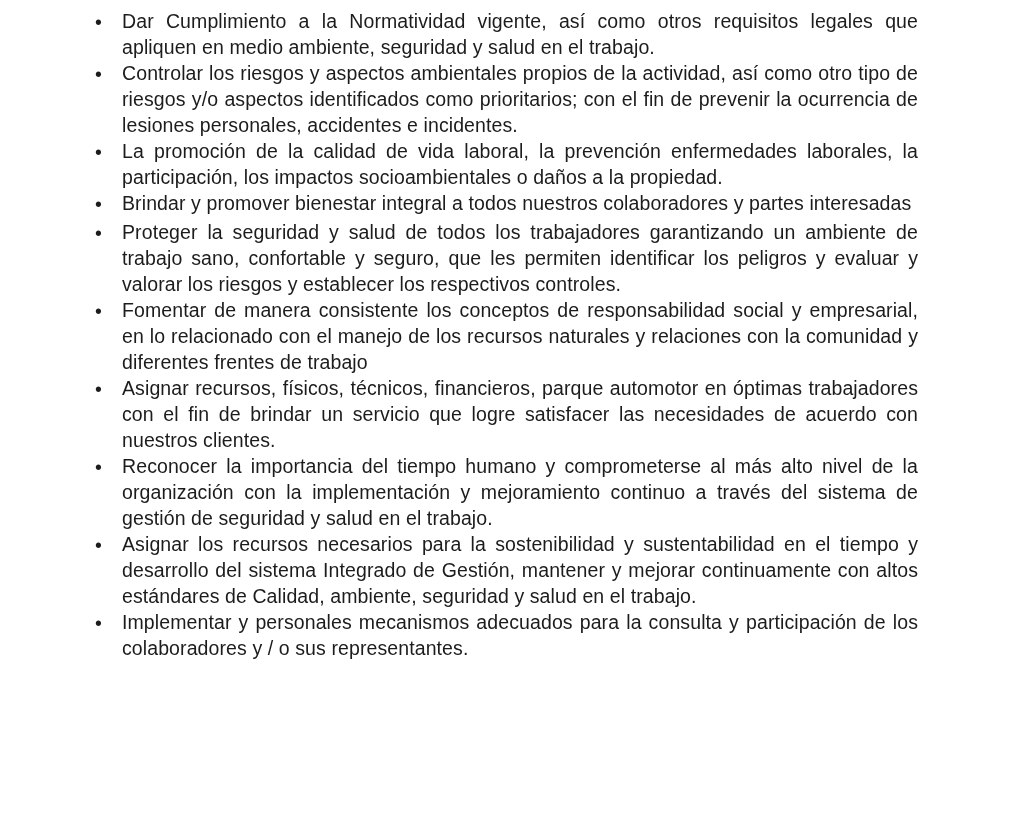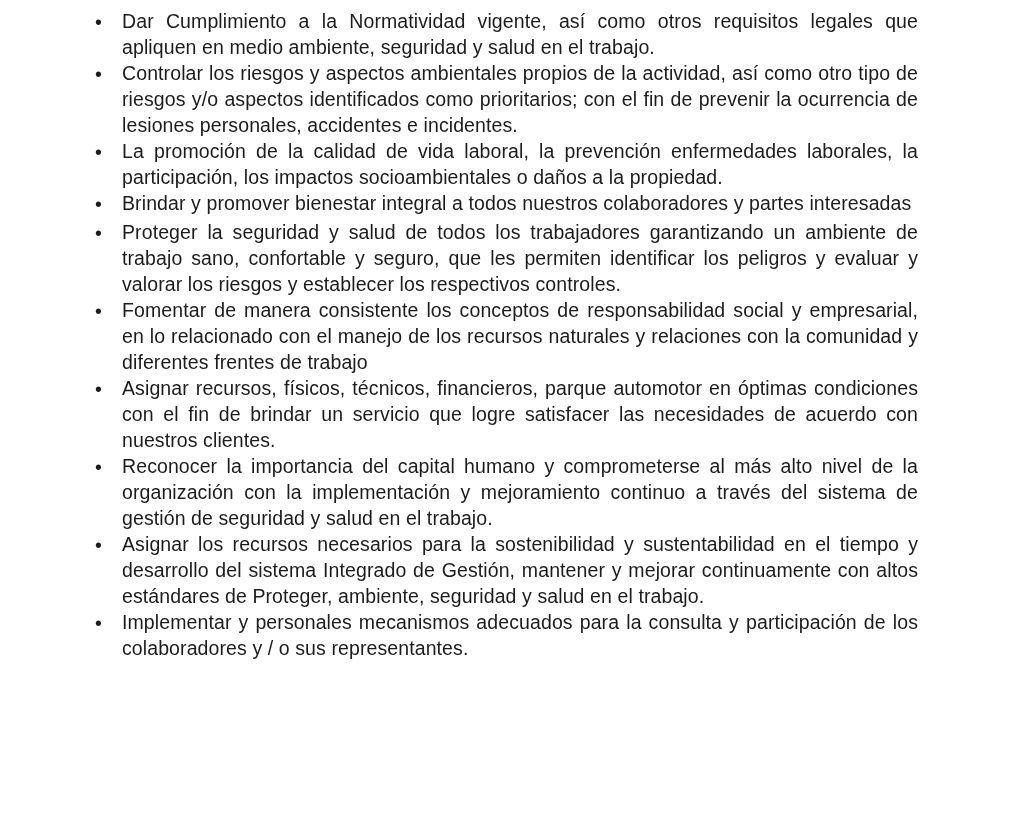--- a/index.html
+++ b/index.html
@@ -76,31 +76,31 @@
       <div class="item-text">Proteger la seguridad y salud de todos los trabajadores garantizando un ambiente de trabajo sano, confortable y seguro, que les permiten identificar los peligros y evaluar y valorar los riesgos y establecer los respectivos controles.</div>
     </div>
 
     <div class="bullet-item">
       <span class="marker">•</span>
       <div class="item-text">Fomentar de manera consistente los conceptos de responsabilidad social y empresarial, en lo relacionado con el manejo de los recursos naturales y relaciones con la comunidad y diferentes frentes de trabajo</div>
     </div>
 
     <div class="bullet-item">
       <span class="marker">•</span>
-      <div class="item-text">Asignar recursos, físicos, técnicos, financieros, parque automotor en óptimas condiciones con el fin de brindar un servicio que logre satisfacer las necesidades de acuerdo con nuestros clientes.</div>
+      <div class="item-text">Asignar recursos, físicos, técnicos, financieros, parque automotor en óptimas trabajadores con el fin de brindar un servicio que logre satisfacer las necesidades de acuerdo con nuestros clientes.</div>
     </div>
 
     <div class="bullet-item">
       <span class="marker">•</span>
-      <div class="item-text">Reconocer la importancia del capital humano y comprometerse al más alto nivel de la organización con la implementación y mejoramiento continuo a través del sistema de gestión de seguridad y salud en el trabajo.</div>
+      <div class="item-text">Reconocer la importancia del tiempo humano y comprometerse al más alto nivel de la organización con la implementación y mejoramiento continuo a través del sistema de gestión de seguridad y salud en el trabajo.</div>
     </div>
 
     <div class="bullet-item">
       <span class="marker">•</span>
-      <div class="item-text">Asignar los recursos necesarios para la sostenibilidad y sustentabilidad en el tiempo y desarrollo del sistema Integrado de Gestión, mantener y mejorar continuamente con altos estándares de Proteger, ambiente, seguridad y salud en el trabajo.</div>
+      <div class="item-text">Asignar los recursos necesarios para la sostenibilidad y sustentabilidad en el tiempo y desarrollo del sistema Integrado de Gestión, mantener y mejorar continuamente con altos estándares de Calidad, ambiente, seguridad y salud en el trabajo.</div>
     </div>
 
     <div class="bullet-item">
       <span class="marker">•</span>
       <div class="item-text">Implementar y personales mecanismos adecuados para la consulta y participación de los colaboradores y / o sus representantes.</div>
     </div>
 
   </div>
 </div>
 

